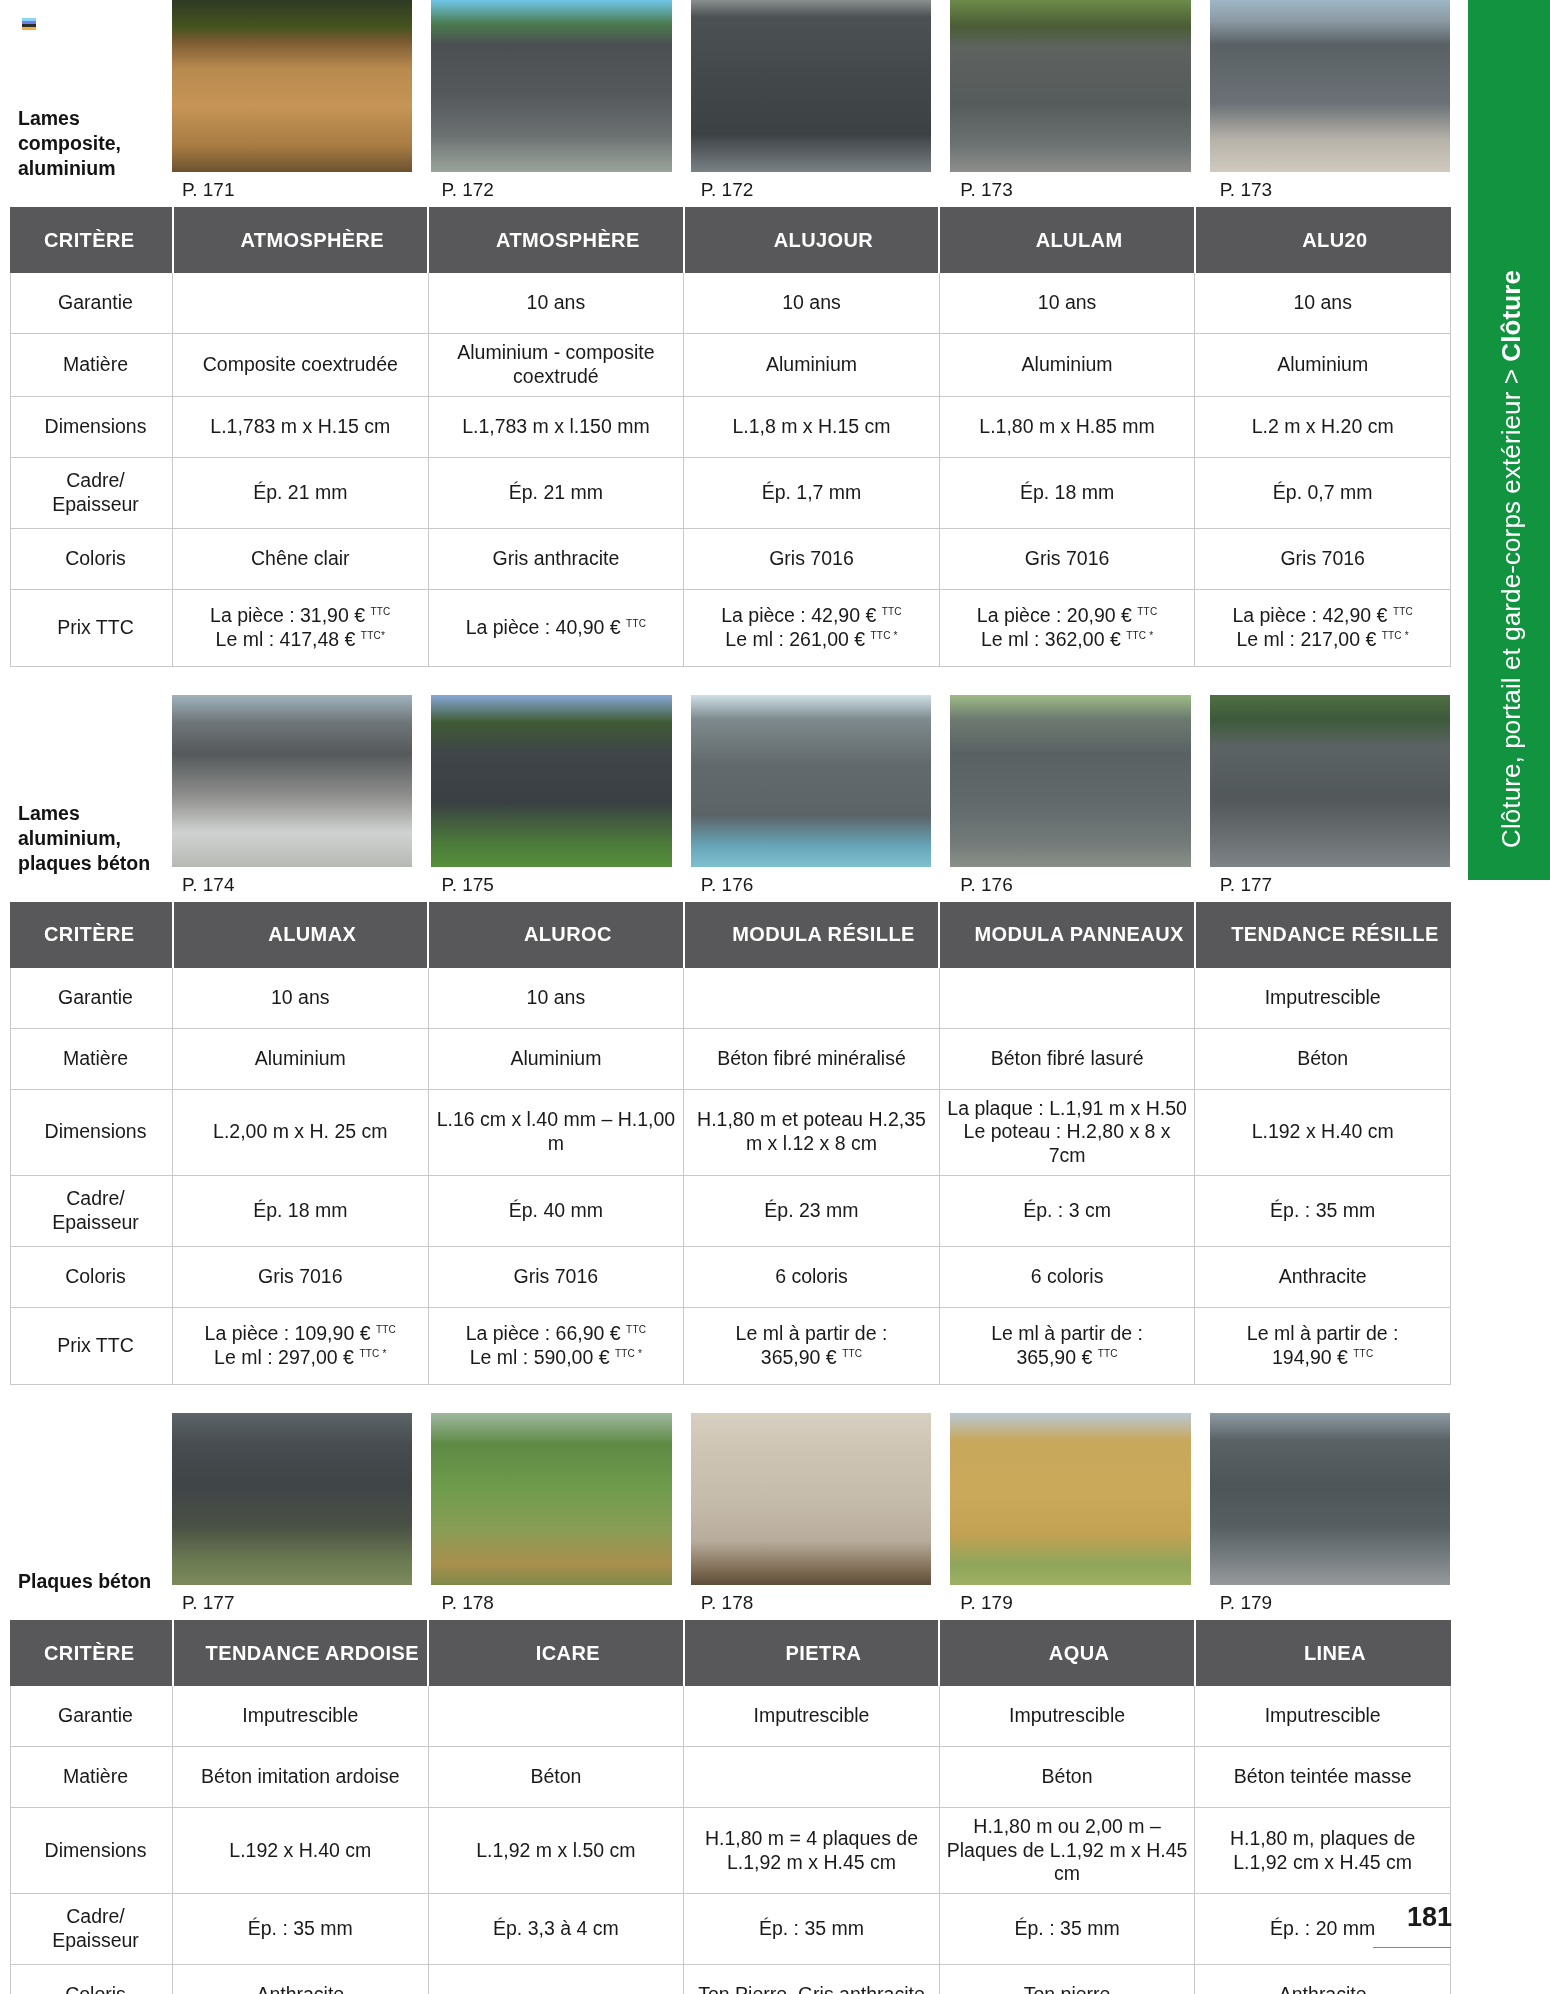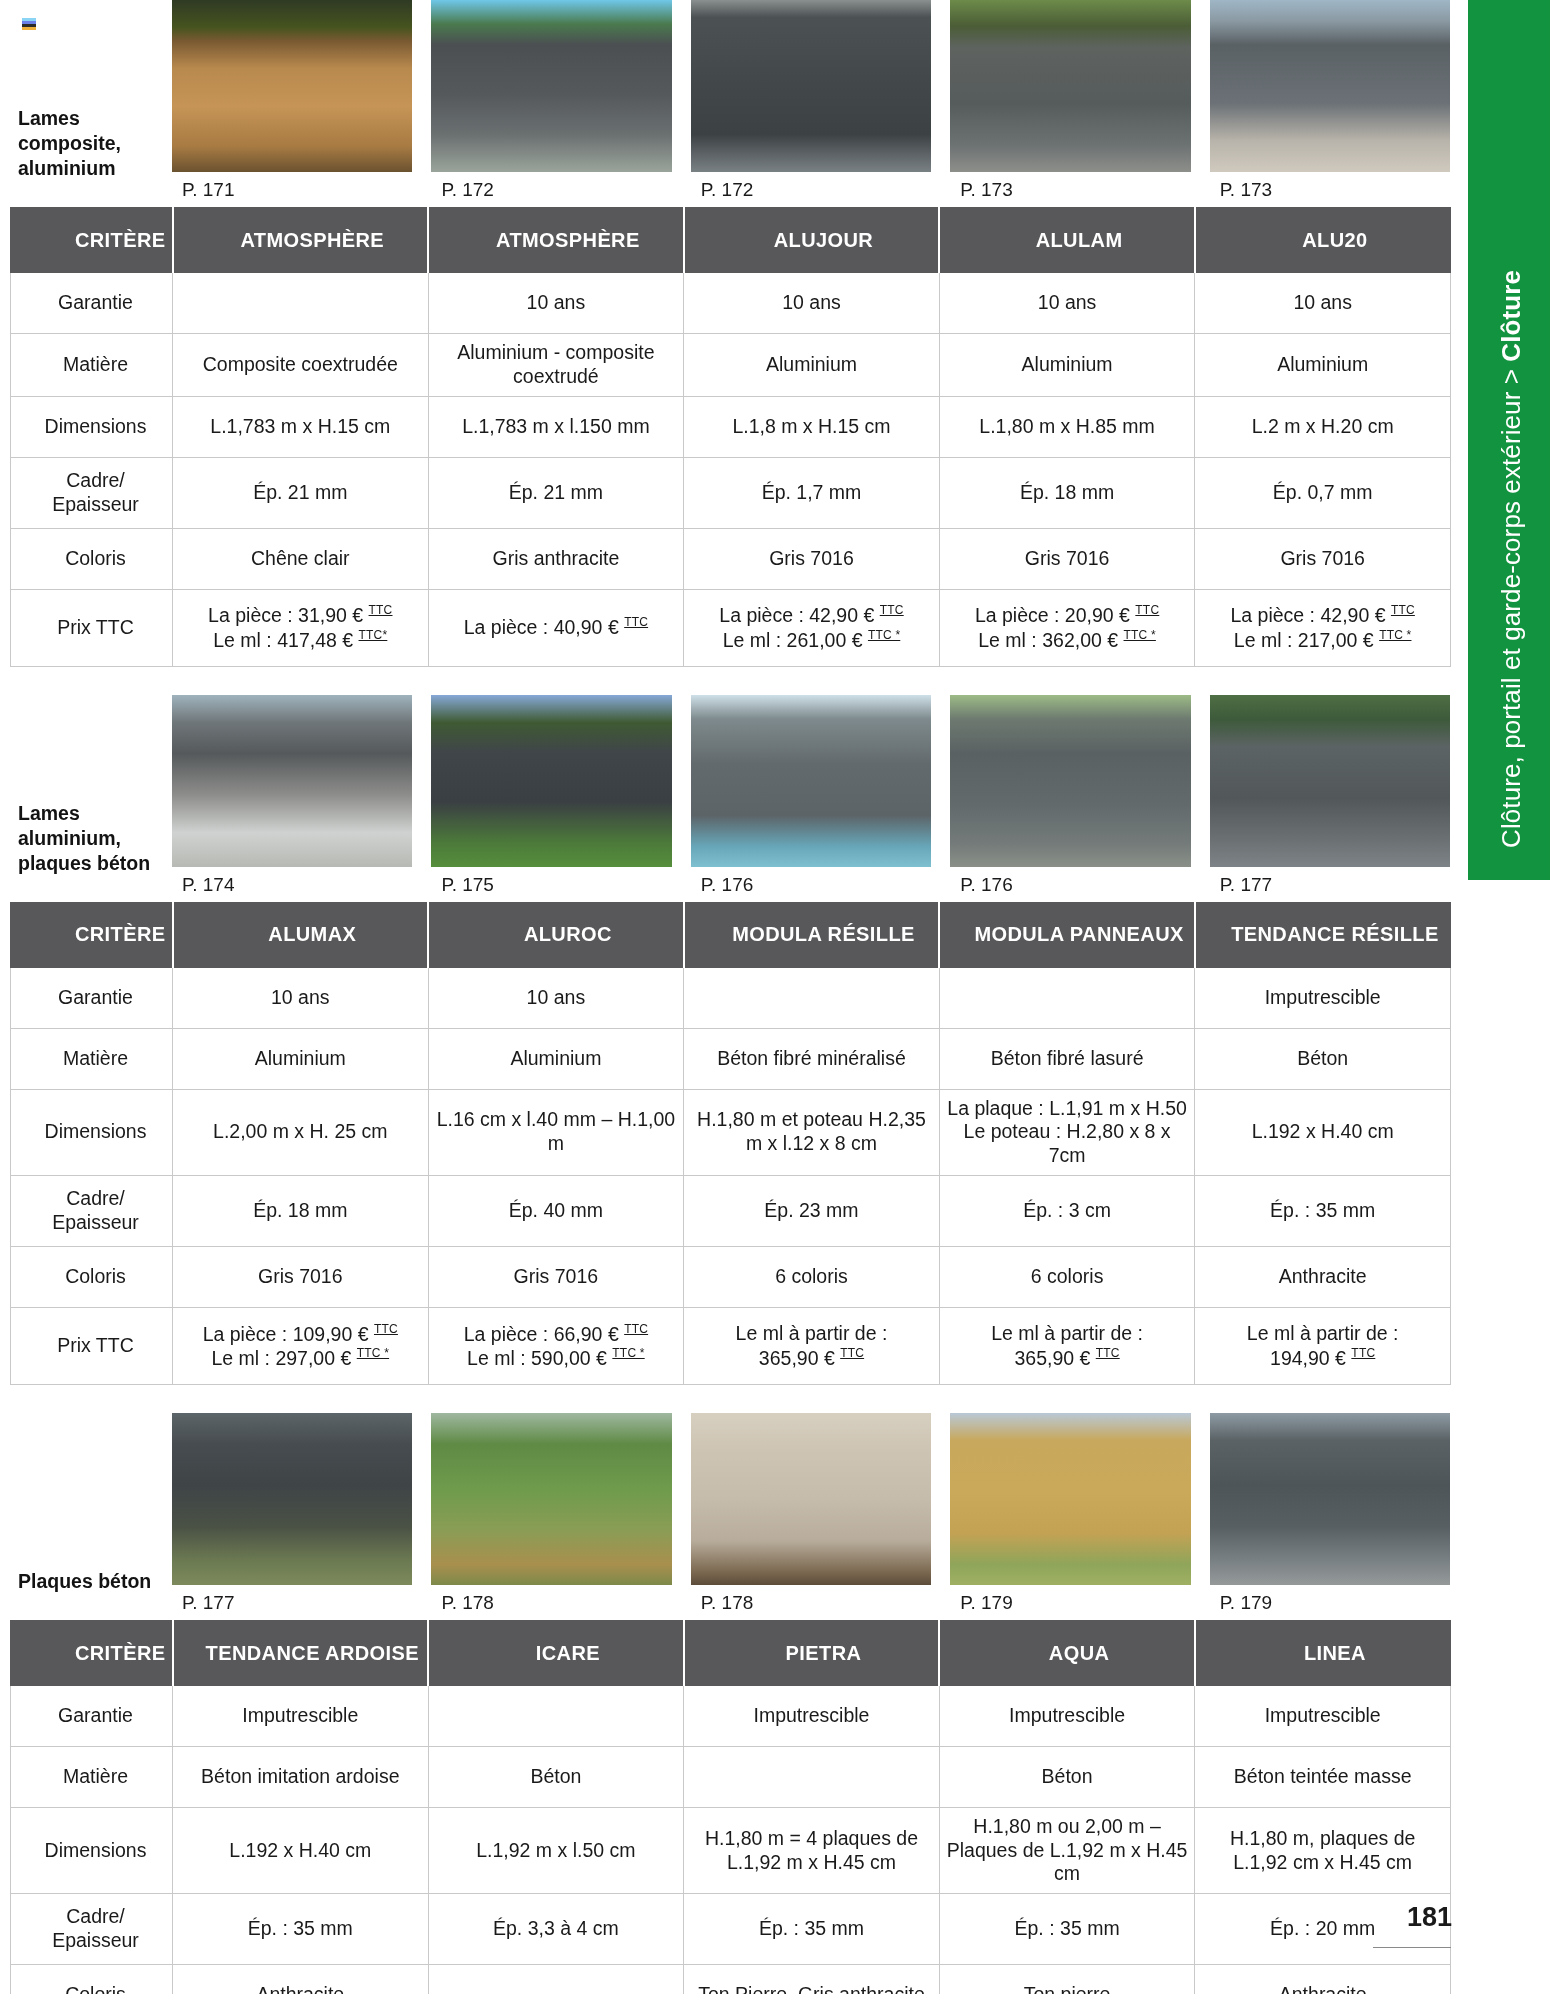--- a/index.html
+++ b/index.html
@@ -128,42 +128,41 @@
     font-weight: bold;
     font-size: 20px;
     letter-spacing: .4px;
     height: 50px;
     border-color: #58585a;
     border-right: 2px solid #ffffff;
     padding-left: 30px;
   }
   table.cmp thead th:last-child { border-right: 1px solid #58585a; }
   table.cmp thead th.crit {
-    text-align: right;
+    text-align: center;
     padding-left: 2px;
   }
   table.cmp td.rowlab {
     text-align: center;
     padding-left: 14px;
     font-weight: normal;
     font-size: 19.5px;
   }
   table.cmp col.c0 { width: 162px; }
   table.cmp col.cx { width: 255.6px; }
 
   .r-h46 td { height: 46px; }
   .r-h56 td { height: 56px; }
   .r-h62 td { height: 62px; }
 
   .price { white-space: nowrap; }
   sup.ttc {
-    font-size: 12px;
+    font-size: 10px;
     vertical-align: super;
     letter-spacing: .2px;
-    text-decoration: underline;
   }
 
   .sec-gap { height: 28px; }
 
   
   .footer-rule {
     position: absolute;
     left: 1373px;
     top: 1947px;
     width: 78px;

